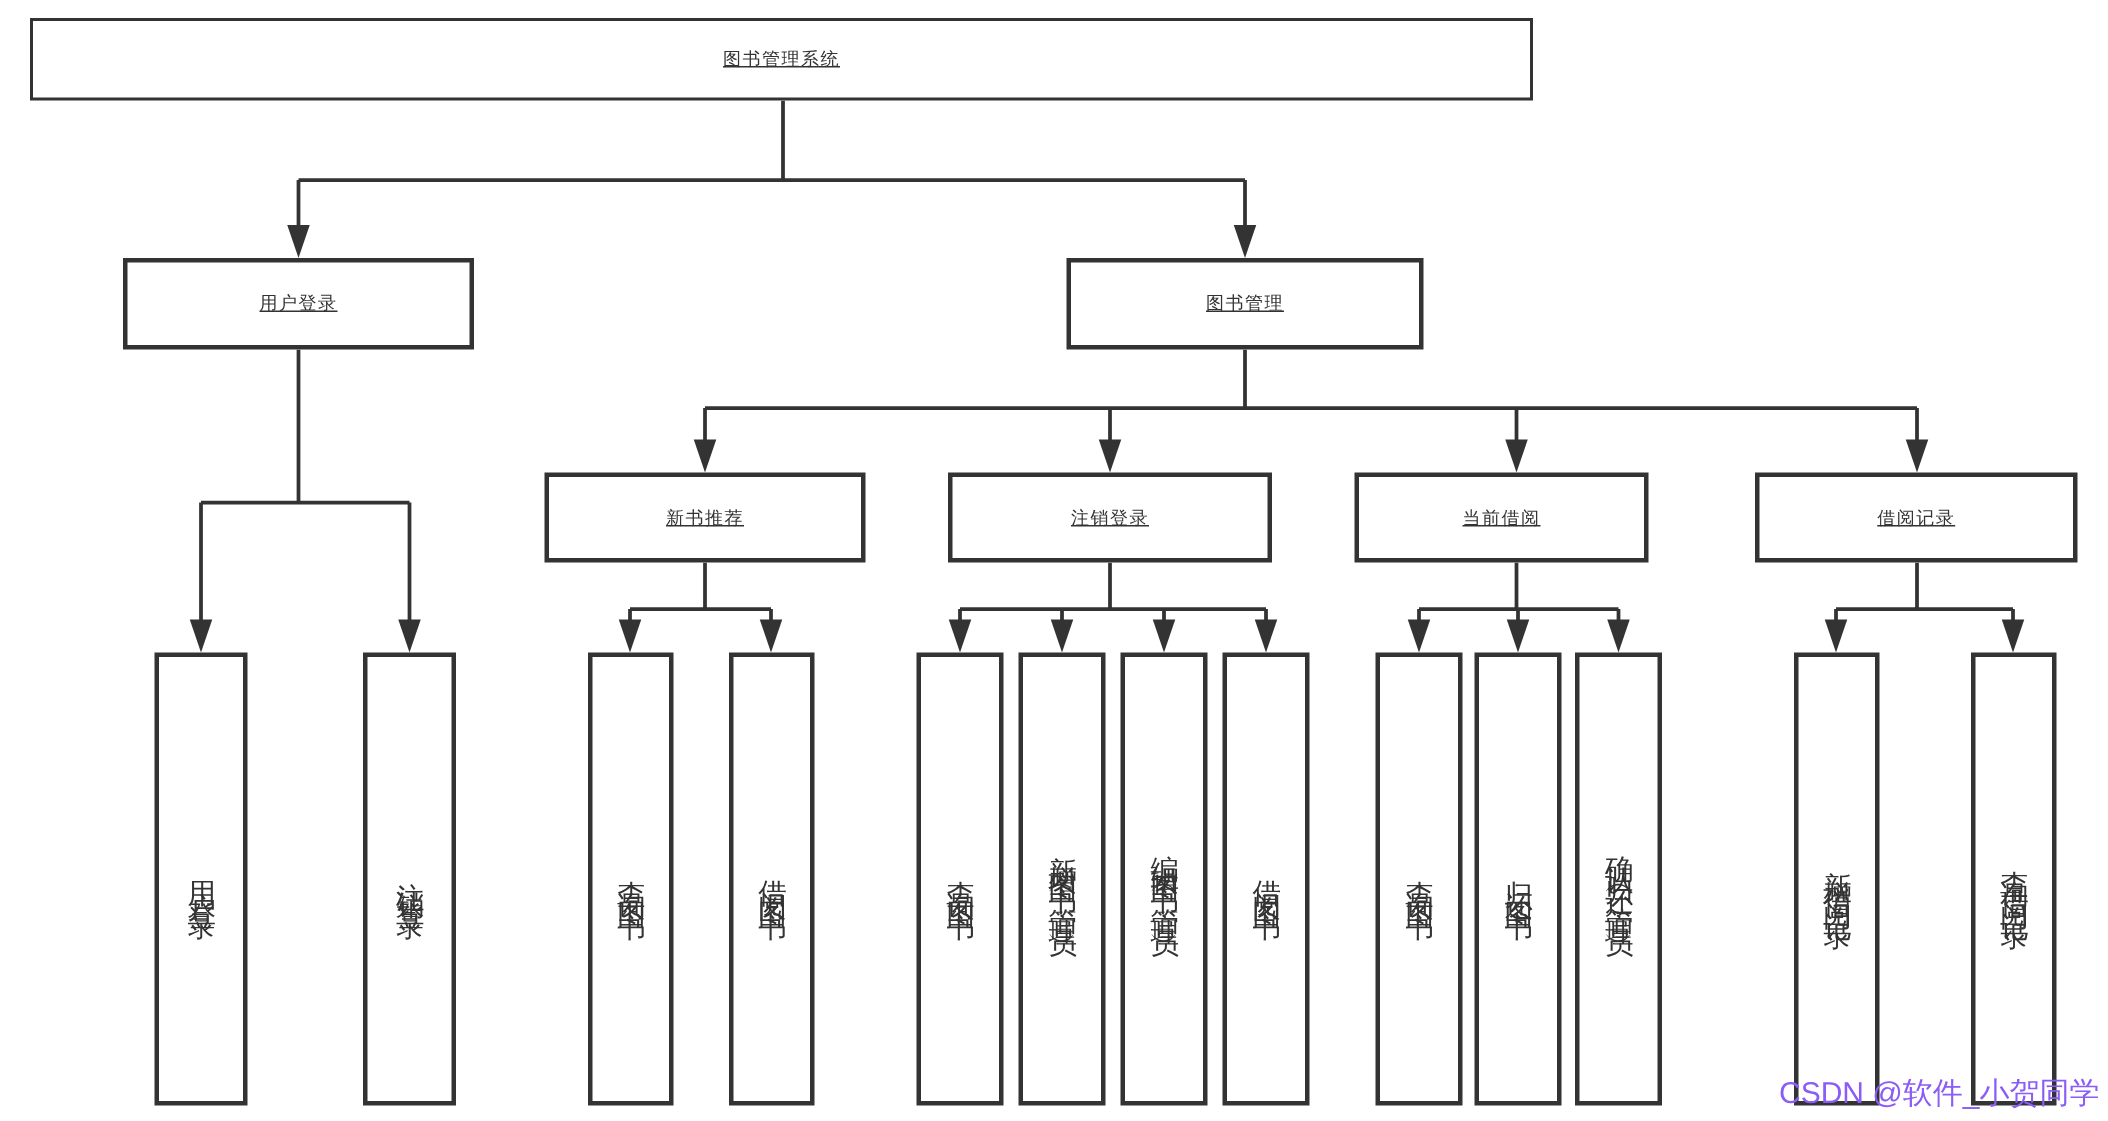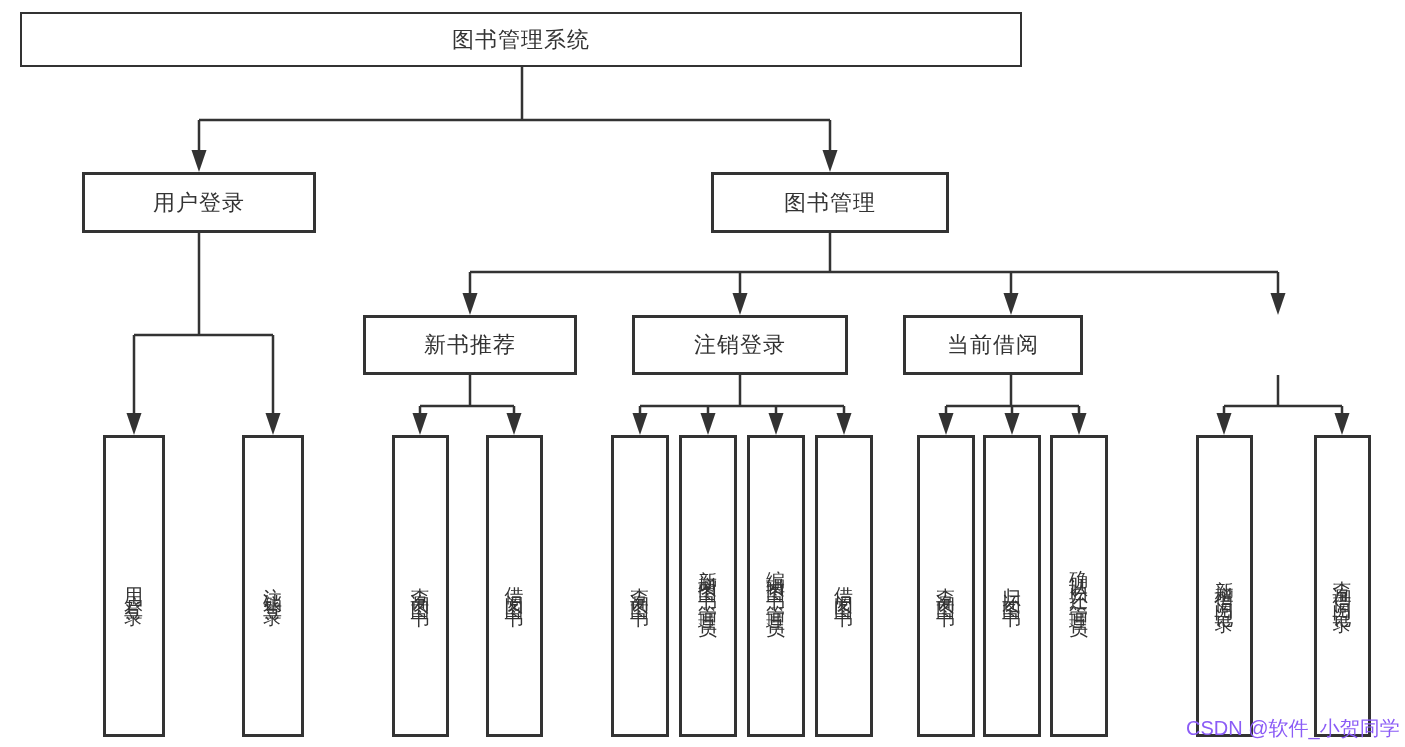--- a/index.html
+++ b/index.html
@@ -15,21 +15,21 @@
     position:absolute;
     box-sizing:border-box;
     background:#ffffff;
     border:3px solid #333333;
     color:#333333;
     display:flex;
     align-items:center;
     justify-content:center;
   }
   .root-node{border-width:2px;}
-  .h-label{font-size:22px;letter-spacing:1px;white-space:nowrap;}
+  .h-label{font-size:12px;letter-spacing:1px;white-space:nowrap;text-decoration:underline;}
   .v-label{
     writing-mode:vertical-rl;
     text-orientation:mixed;
     font-size:19px;
     line-height:1;
     letter-spacing:7px;
     white-space:nowrap;
   }
   .watermark{
     position:absolute;
@@ -102,22 +102,25 @@
   <div class="node" style="left:711px;top:172px;width:238px;height:61px">
     <span class="h-label">图书管理</span>
   </div>
 
   <div class="node" style="left:363px;top:315px;width:214px;height:60px">
     <span class="h-label">新书推荐</span>
   </div>
   <div class="node" style="left:632px;top:315px;width:216px;height:60px">
     <span class="h-label">注销登录</span>
   </div>
-  <div class="node" style="left:903px;top:315px;width:180px;height:60px">
+  <div class="node" style="left:903px;top:315px;width:196px;height:60px">
     <span class="h-label">当前借阅</span>
+  </div>
+  <div class="node" style="left:1170px;top:315px;width:215px;height:60px">
+    <span class="h-label">借阅记录</span>
   </div>
 
   <div class="node" style="left:103px;top:435px;width:62px;height:302px">
     <span class="v-label">用户登录</span>
   </div>
   <div class="node" style="left:242px;top:435px;width:62px;height:302px">
     <span class="v-label">注销登录</span>
   </div>
 
   <div class="node" style="left:392px;top:435px;width:57px;height:302px">

